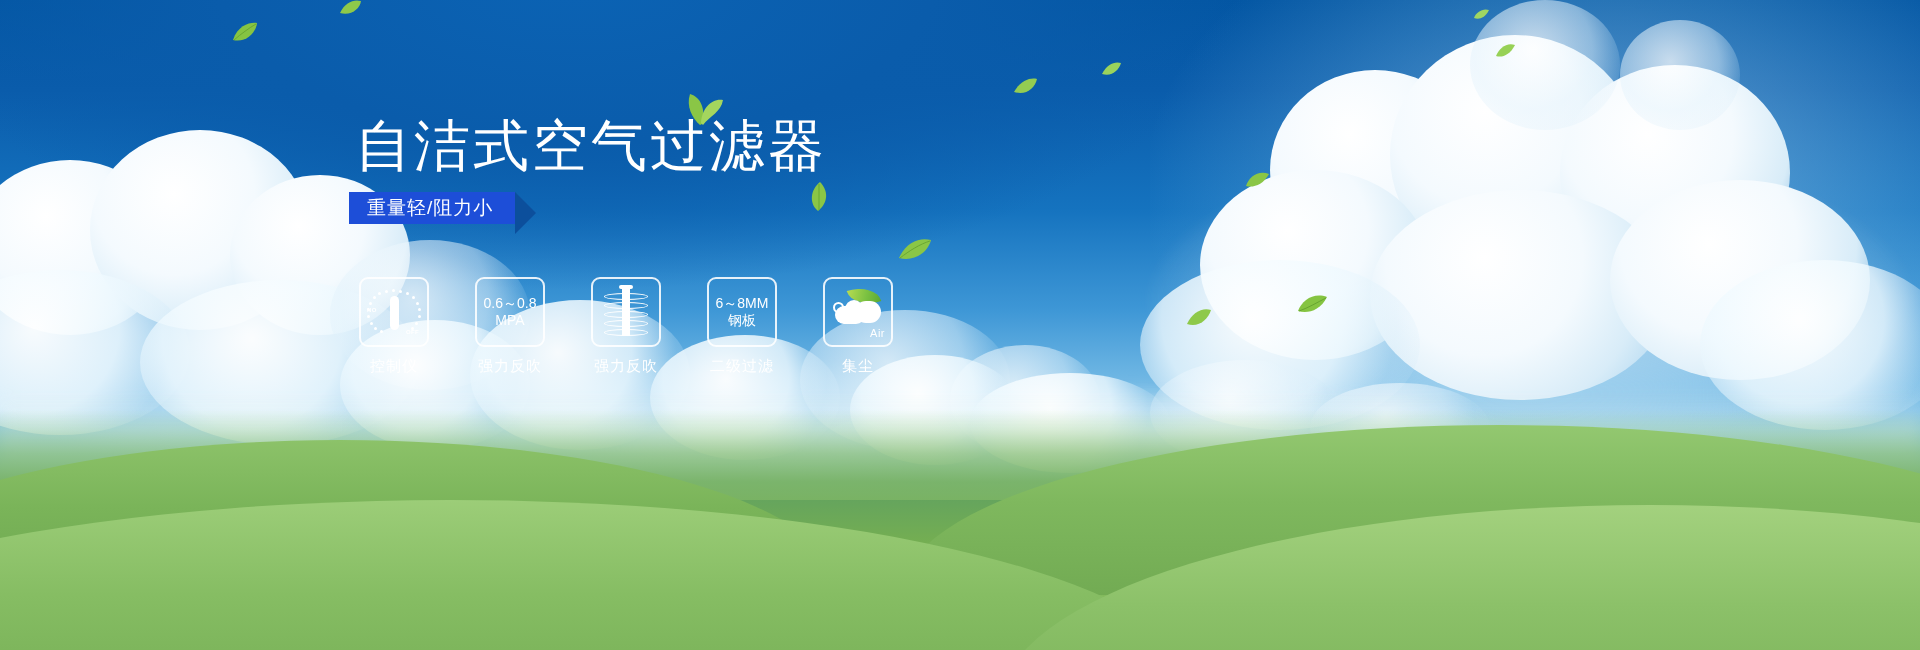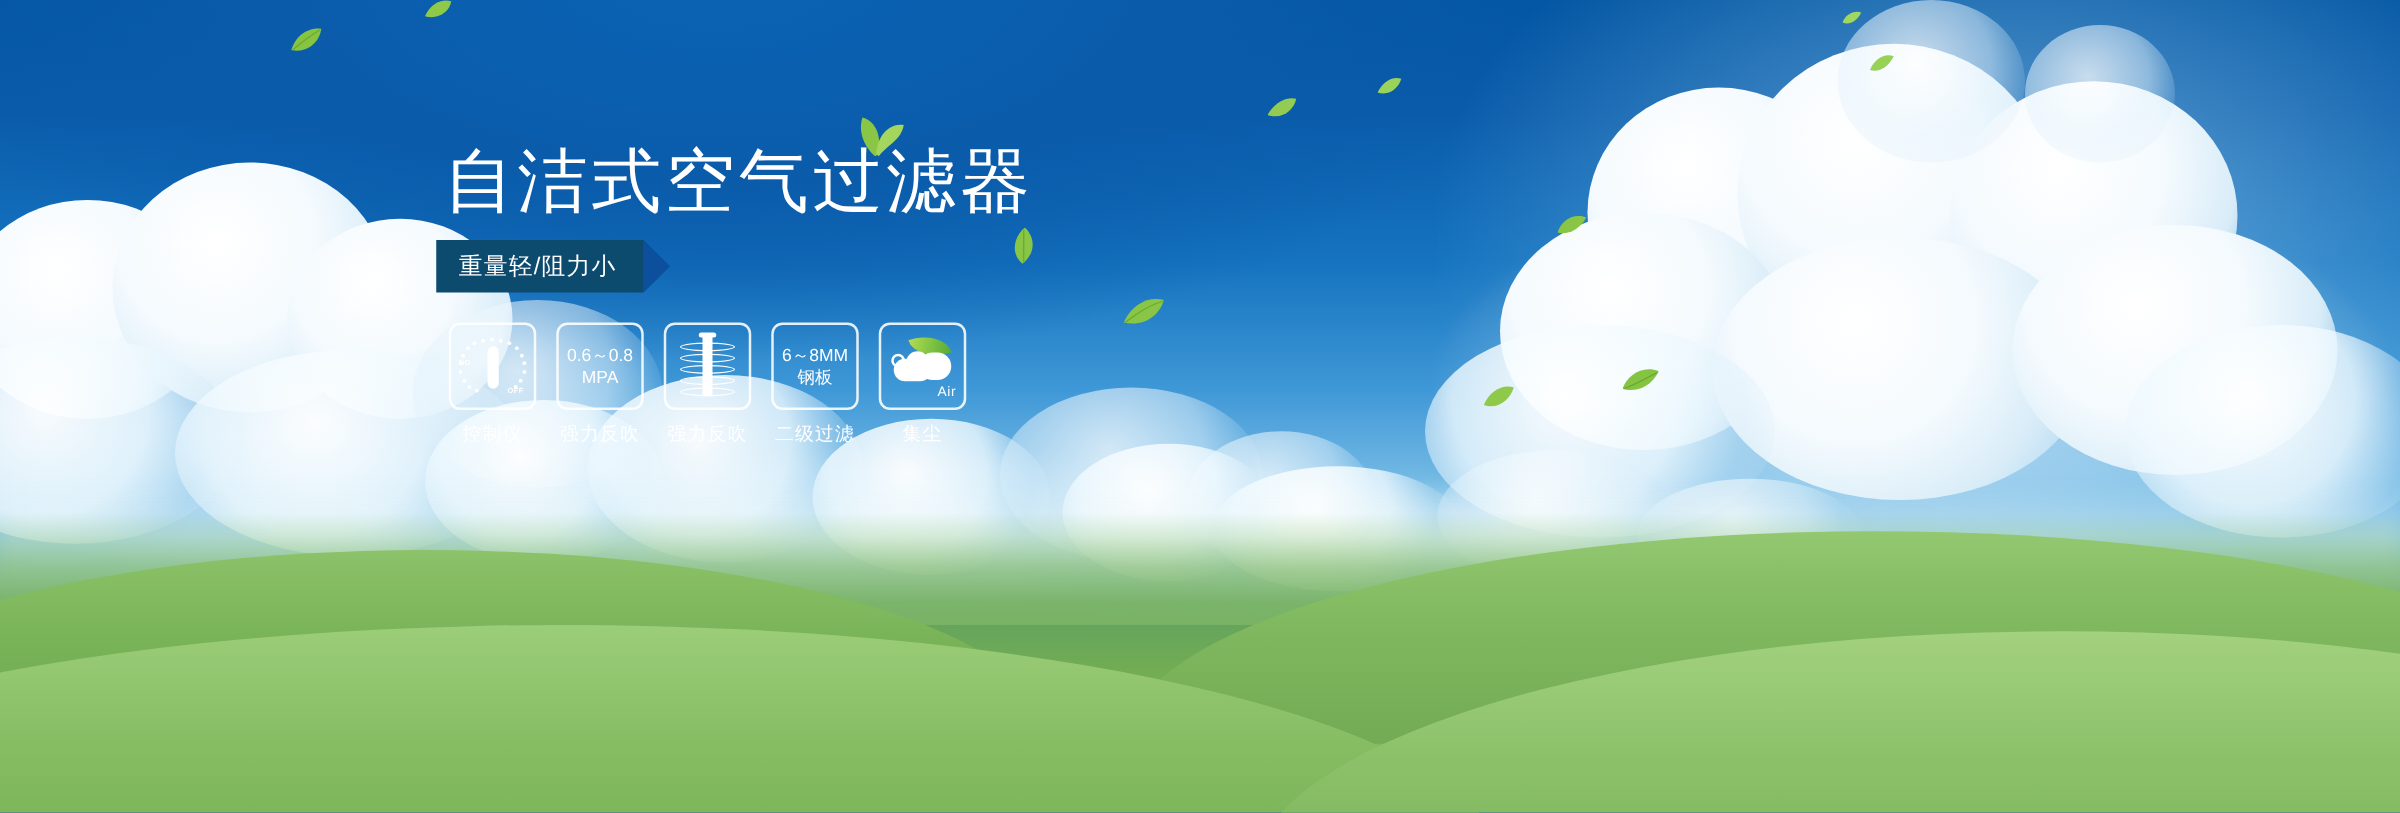--- a/index.html
+++ b/index.html
@@ -66,39 +66,39 @@
 
   .title {
     position:absolute; left:355px; top:116px;
     font-size:56px; line-height:60px; letter-spacing:3px;
     color:#ffffff; font-weight:400; white-space:nowrap;
     font-family:"DejaVu Sans","Liberation Sans",sans-serif;
   }
 
   .tagbar { position:absolute; left:349px; top:192px; height:42px; display:flex; }
   .tag-blue {
-    background:#0c4a6e; color:#ffffff;
-    height:42px; display:flex; align-items:center;
+    background:#1d4ed8; color:#ffffff;
+    height:32px; display:flex; align-items:center;
     padding:0 22px 0 18px; font-size:19px; letter-spacing:1px;
     position:relative; z-index:2;
   }
   .tag-blue::after{
     content:""; position:absolute; right:-21px; top:0;
     border-left:21px solid #0c4f9c;
     border-top:21px solid transparent;
     border-bottom:21px solid transparent;
   }
   .tag-white {
     background:#ffffff; color:#0c5ba8;
     height:42px; display:flex; align-items:center;
     padding:0 20px 0 36px; font-size:19px; letter-spacing:1px;
     margin-left:-1px; position:relative; z-index:1;
   }
 
-  .features { position:absolute; left:358px; top:258px; display:flex; gap:14px; }
+  .features { position:absolute; left:358px; top:277px; display:flex; gap:44px; }
   .feature { width:72px; display:flex; flex-direction:column; align-items:center; }
   .fbox {
     width:70px; height:70px; border:2px solid rgba(255,255,255,.88);
     border-radius:9px; display:flex; flex-direction:column;
     align-items:center; justify-content:center; color:#fff;
   }
   .fbox .ftxt { font-size:14px; line-height:17px; text-align:center; letter-spacing:0; white-space:nowrap;}
   .fcap { margin-top:10px; font-size:15px; color:#ffffff; white-space:nowrap; letter-spacing:1px; }
 
   

